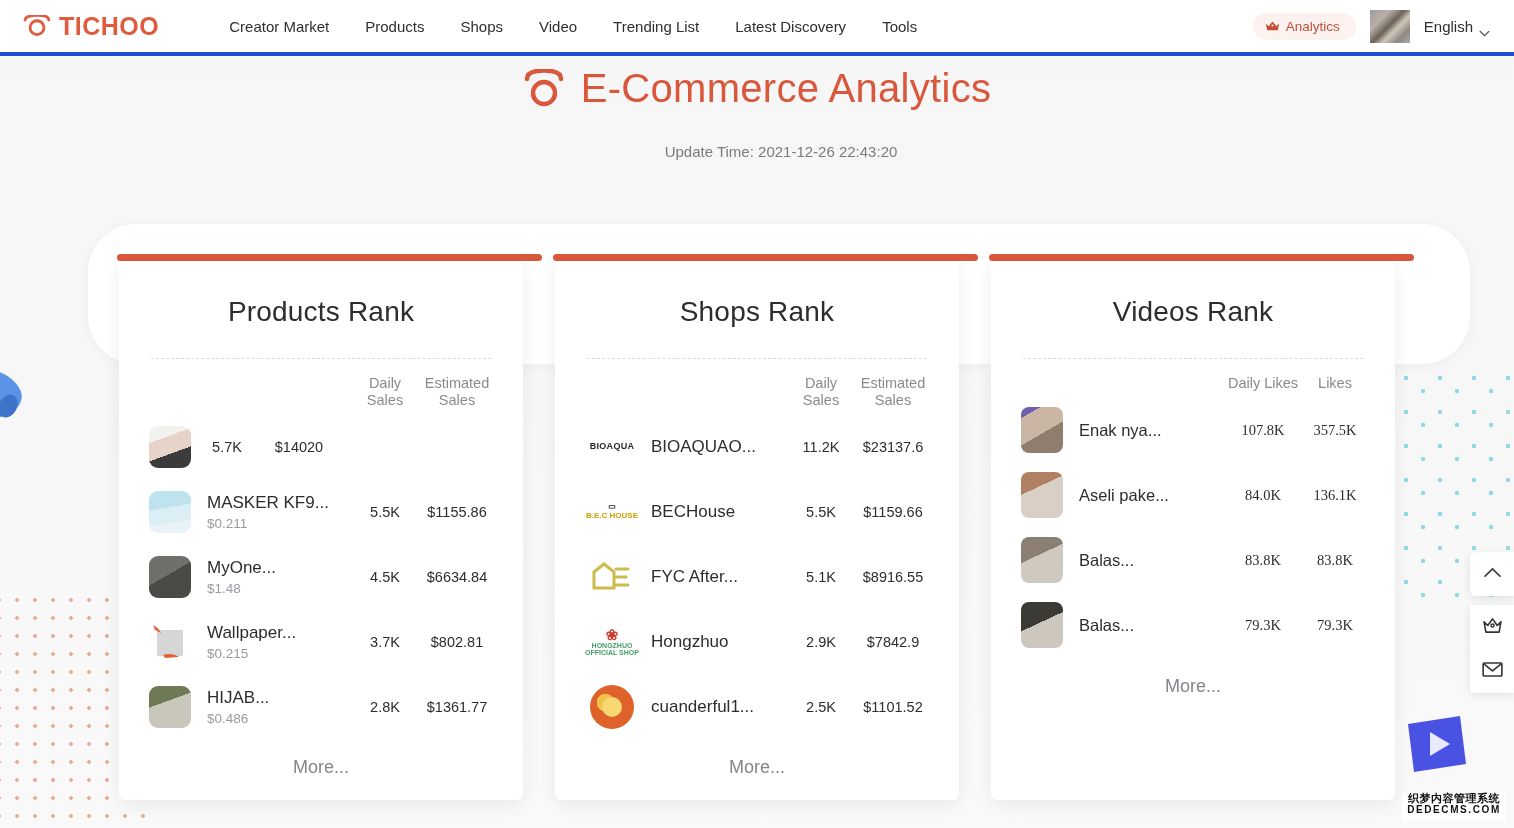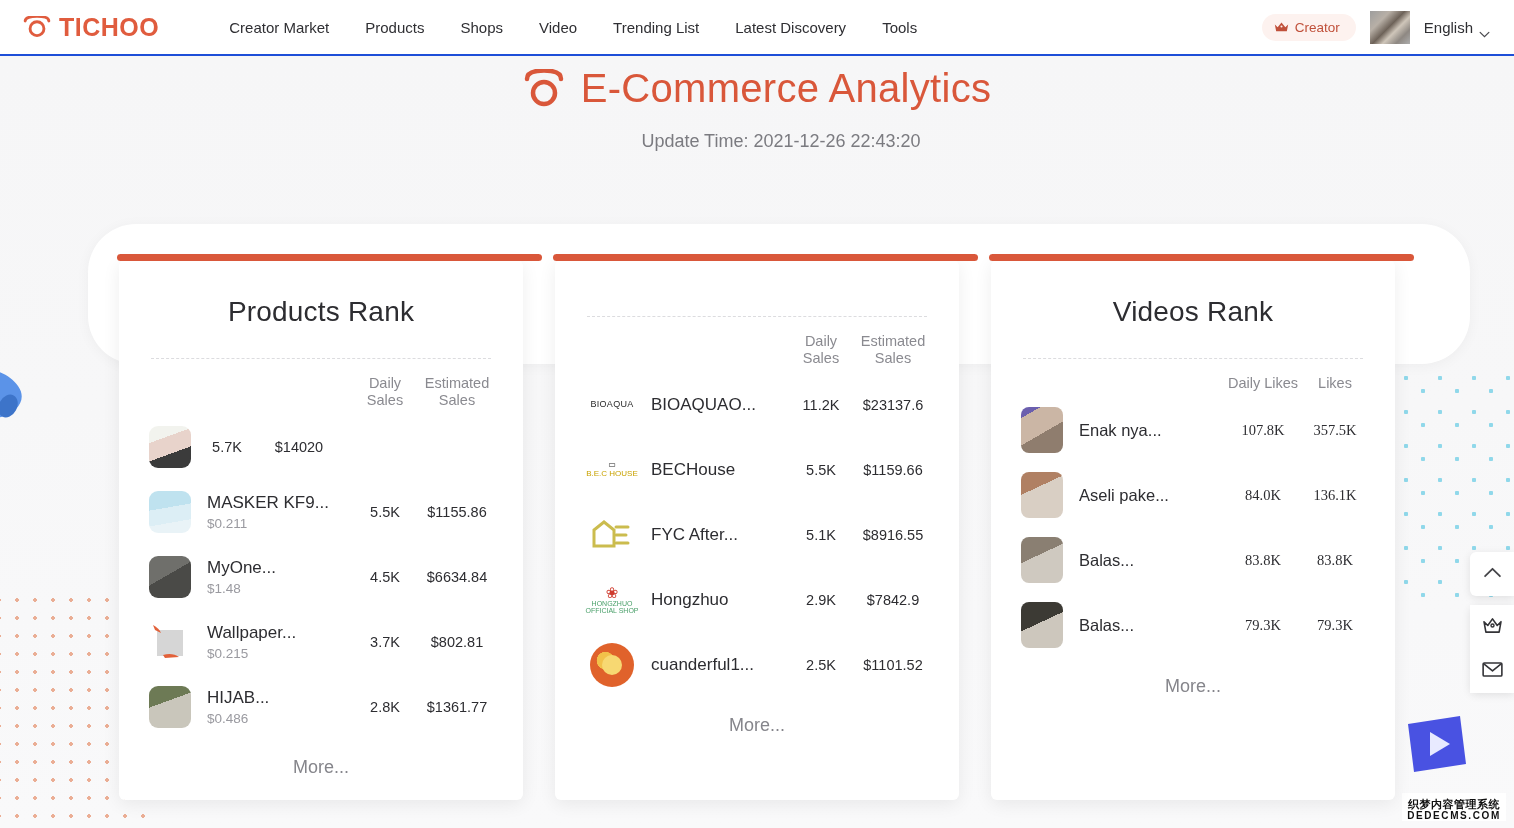--- a/index.html
+++ b/index.html
@@ -18,21 +18,21 @@
 
   
   .nav {
     position: relative;
     z-index: 40;
     height: 56px;
     background: #ffffff;
     display: flex;
     align-items: center;
     padding: 0 24px 0 22px;
-    border-bottom: 2px solid #1d4ed8;
+    border-bottom: 4px solid #1d4ed8;
   }
   .logo-wrap { display: flex; align-items: center; gap: 7px; margin-right: 52px; }
   .logo-eye { width: 30px; height: 22px; flex: 0 0 auto; }
   .logo-text {
     font-size: 25px;
     font-weight: bold;
     letter-spacing: 0.5px;
     color: #e05c3e;
   }
   .nav-links { display: flex; align-items: center; gap: 0px; height: 56px; }
@@ -113,42 +113,42 @@
   .play-deco {
     position: absolute;
     right: 42px; bottom: 52px;
     width: 72px; height: 64px;
   }
   .watermark {
     position: absolute;
     right: 8px; bottom: 7px;
     width: 104px; height: 28px;
     display: flex; flex-direction: column;
-    align-items: center; justify-content: flex-end;
+    align-items: center; justify-content: flex-start;
     background: #ffffff;
     font-weight: bold;
     line-height: 1.05;
   }
   .wm1 { font-size: 11px; color: #111; letter-spacing: 0.5px; }
   .wm2 { font-size: 10px; color: #111; letter-spacing: 1.6px; }
 
   
   .title-block { position: absolute; left: 0; top: 10px; width: 100%; text-align: center; }
   .title-row {
     display: flex; align-items: center; justify-content: center; gap: 16px;
   }
   .title-icon { width: 42px; height: 40px; }
   .title-text {
     font-size: 40px;
     color: #d9573a;
     letter-spacing: 0.3px;
   }
   .update-time {
-    margin-top: 20px;
-    font-size: 18px;
+    margin-top: 32px;
+    font-size: 15px;
     color: #7b7b80;
     padding-left: 48px;
   }
 
   
   .back-panel {
     position: absolute;
     left: 88px; top: 168px;
     width: 1382px; height: 140px;
     background: #ffffff;
@@ -289,21 +289,21 @@
   .t-v1      { background: linear-gradient(150deg,#6b5fae 0 16%,#cbb6a5 16% 55%,#8f7d6e 55% 100%); }
   .t-v2      { background: linear-gradient(155deg,#b08063 0 35%,#d9cfc4 35% 100%); }
   .t-v3      { background: linear-gradient(155deg,#8a7f72 0 40%,#cfc9c0 40% 100%); }
   .t-v4      { background: linear-gradient(155deg,#3c3a34 0 45%,#cdc7bd 45% 100%); }
   .t-v5      { background: linear-gradient(155deg,#9aa2b3 0 28%,#2b3a6e 28% 72%,#b9bfc9 72% 100%); }
 
   .shoplogo {
     width: 54px; height: 44px;
     flex: 0 0 auto;
     display: flex; align-items: center; justify-content: center;
-    font-size: 8px; font-weight: normal;
+    font-size: 8px; font-weight: bold;
     text-align: center; line-height: 1.1;
     overflow: hidden;
   }
   .sl-bioaqua { color: #2a2a2a; letter-spacing: 0.3px; font-size: 9px; }
   .sl-bec { color: #c8a200; }
   .sl-bec .a { color: #222; font-size: 8px; display:block; }
   .sl-hong { color: #4aa06a; font-size: 7px; }
   .sl-hong .b { color: #cf3b2e; font-size: 15px; display: block; line-height: 1; }
   .sl-cuan {
     width: 44px; height: 44px; border-radius: 50%;
@@ -355,21 +355,21 @@
     </div>
 
     <div class="nav-right">
       <div class="adv-badge">
         <span class="crown">
           <svg viewBox="0 0 18 14" width="15" height="12">
             <path d="M1 4 L4.4 7.2 L9 1.6 L13.6 7.2 L17 4 L15.4 12 L2.6 12 Z" fill="#c0503a"></path>
             <circle cx="9" cy="6.4" r="1.25" fill="#fdf2ef"></circle>
           </svg>
         </span>
-        <span>Creator</span>
+        <span>Analytics</span>
       </div>
       <div class="avatar"></div>
       <div class="lang">
         <span>English</span>
         <span class="chev">
           <svg viewBox="0 0 12 8" width="11" height="7">
             <path d="M1 1.5 L6 6.5 L11 1.5" fill="none" stroke="#4a4a4f" stroke-width="1.4" stroke-linecap="round"></path>
           </svg>
         </span>
       </div>
@@ -475,20 +475,21 @@
             </div>
             <div class="metric">2.8K</div>
             <div class="metric">$1361.77</div>
           </div>
         </div>
         <div class="more">More...</div>
       </div>
 
       <div class="card shops">
         <div class="card-bar"></div>
+        <h2>Shops Rank</h2>
         <div class="divider"></div>
         <div class="col-head">
           <span class="sp"></span>
           <span class="m1">Daily
 Sales</span>
           <span class="m2">Estimated
 Sales</span>
         </div>
         <div class="rows">
           <div class="row">

